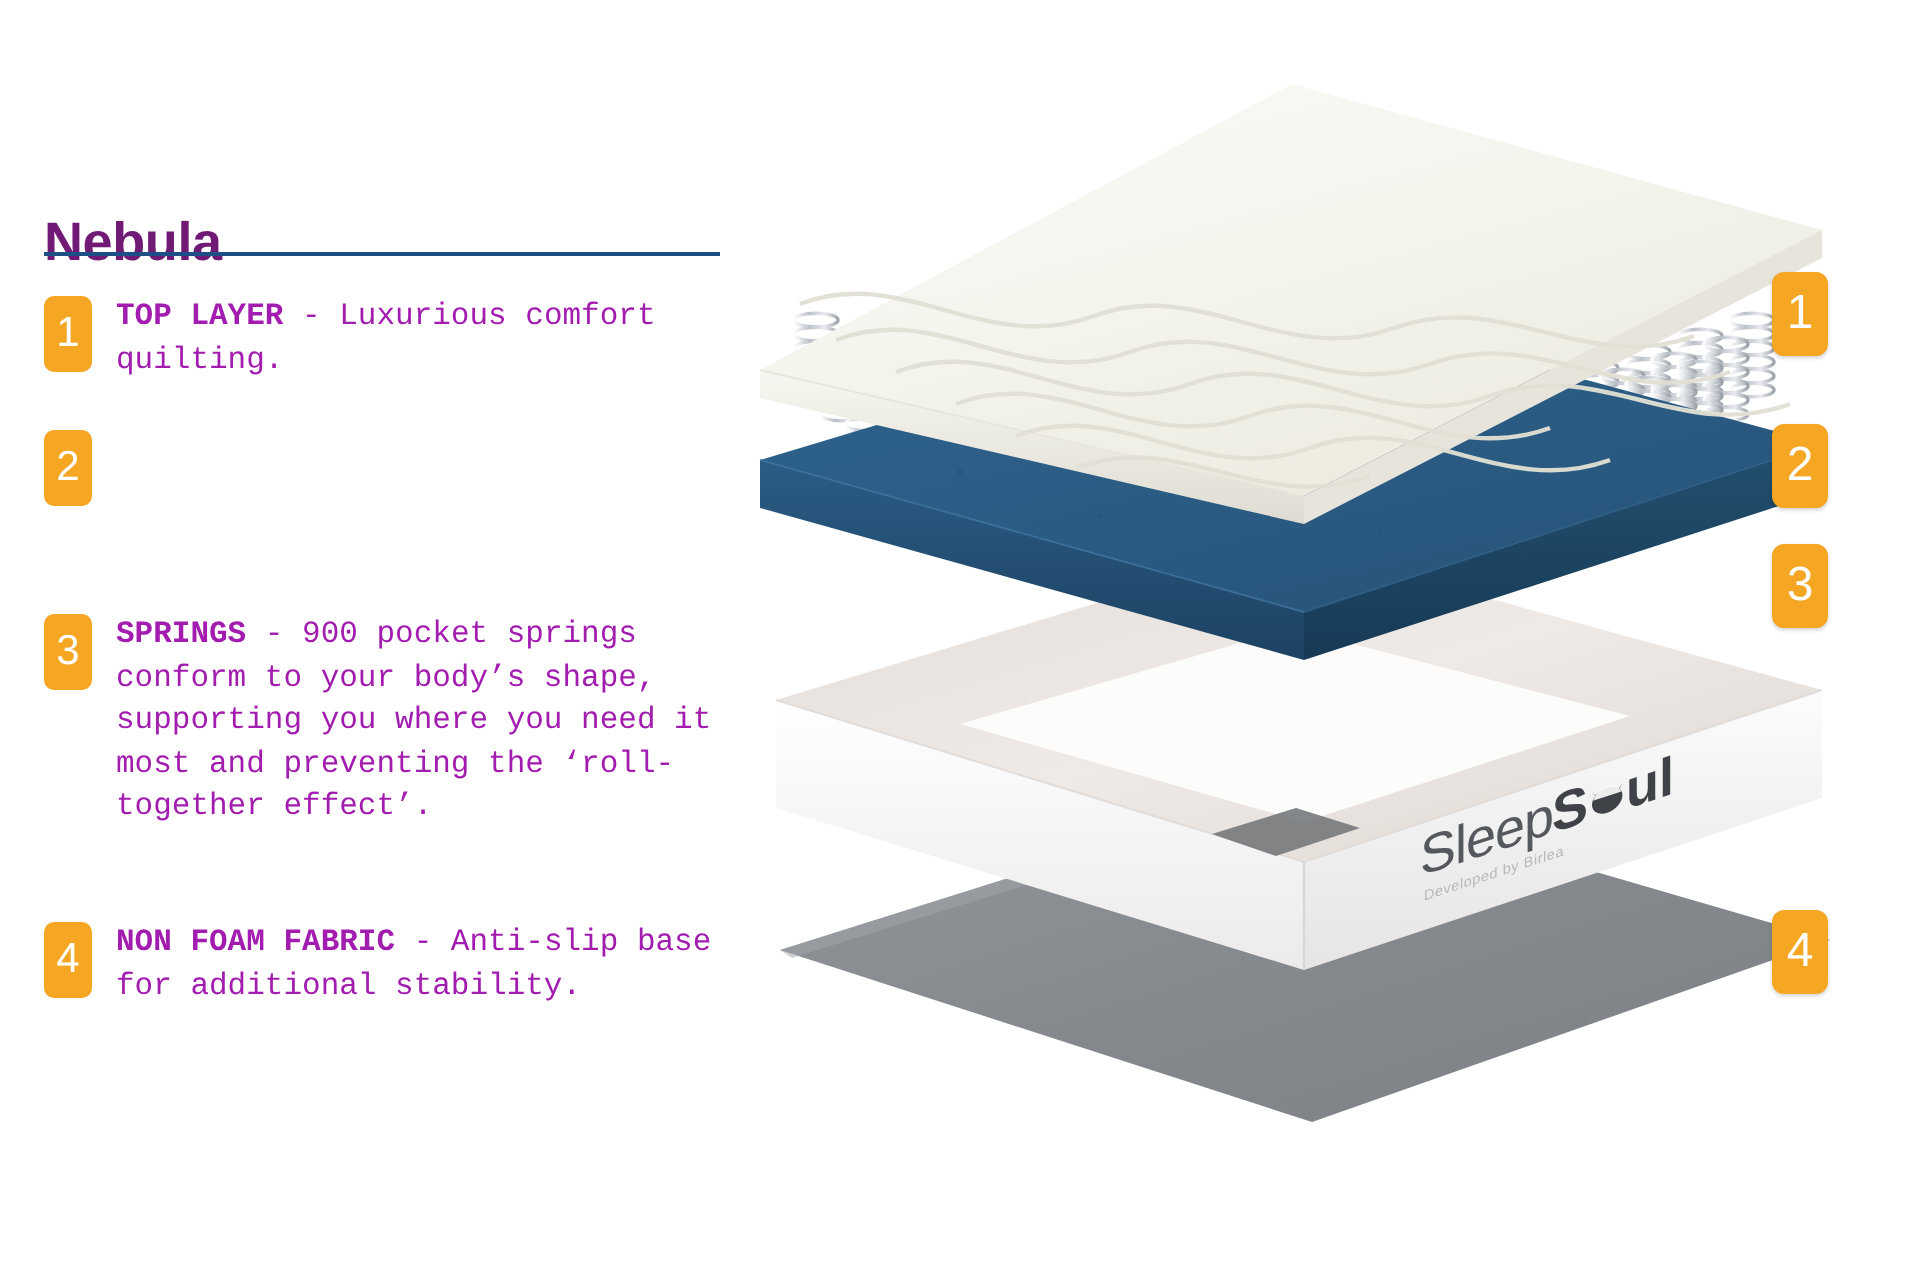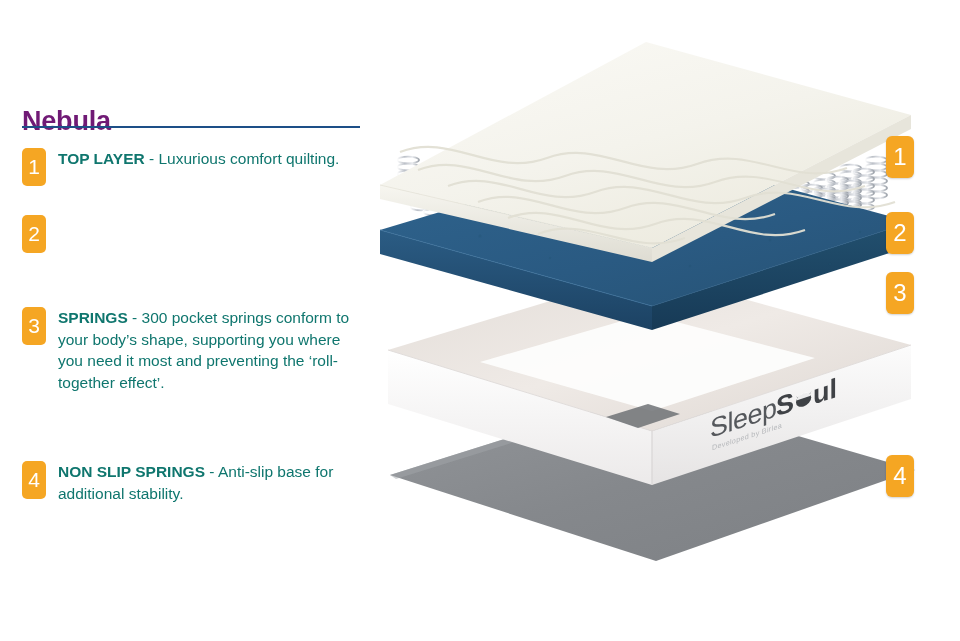--- a/index.html
+++ b/index.html
@@ -65,24 +65,25 @@
     font-weight: normal;
     line-height: 38px;
     text-align: center;
     margin-right: 12px;
     margin-top: 2px;
     box-sizing: border-box;
   }
   .item-text {
     font-size: 15.5px;
     line-height: 21.5px;
-    color: #0f766e;
+    color: #a21caf;
     max-width: 300px;
     font-weight: normal;
     padding-top: 2px;
+    font-family: Liberation Mono, monospace;
   }
   .item-text .lead {
     font-weight: bold;
   }
 
   #item-1 { top: 146px; }
   #item-2 { top: 213px; }
   #item-3 { top: 305px; }
   #item-4 { top: 459px; }
 
@@ -131,26 +132,26 @@
       <div class="badge">1</div>
       <div class="item-text"><span class="lead">TOP LAYER</span><span> - Luxurious comfort quilting.</span></div>
     </div>
 
     <div class="layer-item" id="item-2">
       <div class="badge">2</div>
     </div>
 
     <div class="layer-item" id="item-3">
       <div class="badge">3</div>
-      <div class="item-text"><span class="lead">SPRINGS</span><span> - 300 pocket springs conform to your body’s shape, supporting you where you need it most and preventing the ‘roll-together effect’.</span></div>
+      <div class="item-text"><span class="lead">SPRINGS</span><span> - 900 pocket springs conform to your body’s shape, supporting you where you need it most and preventing the ‘roll-together effect’.</span></div>
     </div>
 
     <div class="layer-item" id="item-4">
       <div class="badge">4</div>
-      <div class="item-text"><span class="lead">NON SLIP SPRINGS</span><span>  -  Anti-slip base for additional stability.</span></div>
+      <div class="item-text"><span class="lead">NON FOAM FABRIC</span><span>  -  Anti-slip base for additional stability.</span></div>
     </div>
 
   </div>
 
   <div id="illustration">
     <svg width="600" height="641" viewBox="0 0 600 641" xmlns="http://www.w3.org/2000/svg">
       <defs>
         <linearGradient id="quiltTop" x1="0" y1="0" x2="0.7" y2="1">
           <stop offset="0%" stop-color="#fbfaf6"></stop>
           <stop offset="55%" stop-color="#f4f3ec"></stop>

